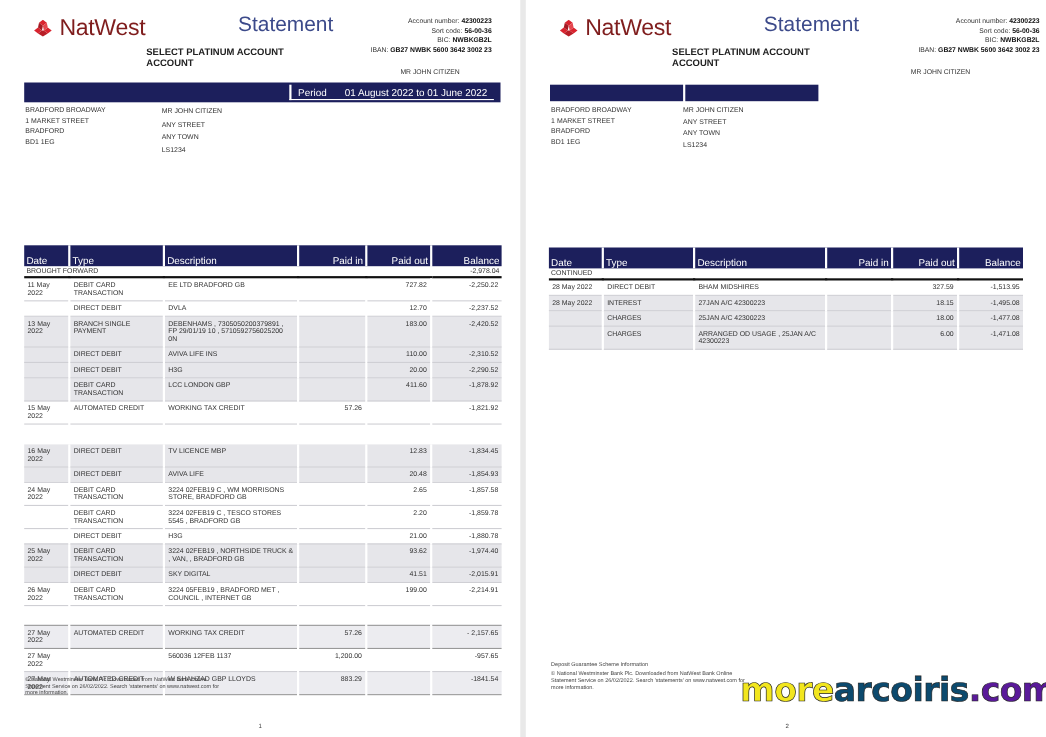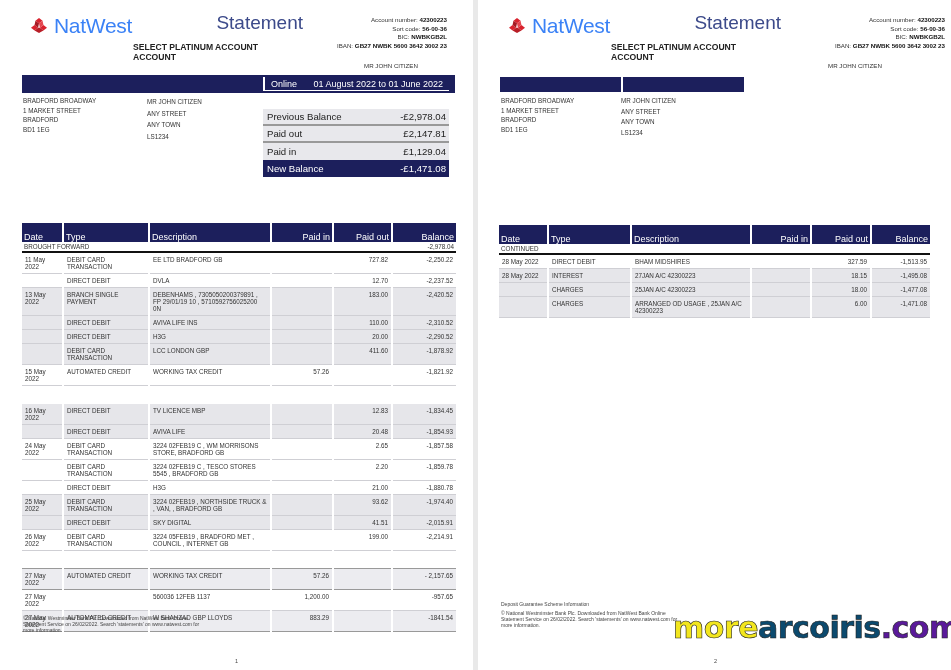--- a/index.html
+++ b/index.html
@@ -2,21 +2,21 @@
 <html><head>
 <meta charset="utf-8">
 <style>
   * { box-sizing: border-box; margin: 0; padding: 0; }
   body { width: 951px; height: 670px; background: #e9e9e9; font-family: "Liberation Sans", sans-serif; color: #222; position: relative; overflow: hidden; }
   .page { position: absolute; top: 0; width: 473px; height: 670px; background: #fff; }
   .page.p1 { left: 0; }
   .page.p2 { left: 478px; }
   .logo { position: absolute; top: 14px; display: flex; align-items: center; }
   .logo .mark { width: 18px; height: 16px; margin-right: 6px; }
-  .logo .name { font-size: 21px; color: #3b82f6; letter-spacing: -0.3px; }
+  .logo .name { font-size: 21px; color: #7f1d1d; letter-spacing: -0.3px; }
   .title-block { position: absolute; top: 12px; }
   .title-block .t { font-size: 19px; color: #3c4a8a; text-align: right; }
   .title-block .sub { font-size: 8.6px; font-weight: bold; color: #222; line-height: 10px; margin-top: 8px; width: 170px; }
   .acct { position: absolute; top: 16px; text-align: right; font-size: 6.2px; line-height: 8.5px; color: #333; }
   .acct b { color: #111; }
   .acct-name { position: absolute; top: 62px; font-size: 6.2px; color: #333; }
   .navy { background: #1c1f5c; }
   .bar { position: absolute; height: 18px; }
   .period { position: absolute; display: flex; justify-content: space-between; align-items: center; color: #fff; font-size: 9px; padding: 0 6px 0 6px; border-left: 2px solid #fff; border-bottom: 1.5px solid #fff; height: 14px; }
   .addr { position: absolute; font-size: 6.3px; line-height: 9.5px; color: #333; }
@@ -63,55 +63,37 @@
   <div class="acct" style="right:26px;">
     <div><span>Account number:</span> <b>42300223</b></div>
     <div><span>Sort code:</span> <b>56-00-36</b></div>
     <div><span>BIC:</span> <b>NWBKGB2L</b></div>
     <div><span>IBAN:</span> <b>GB27 NWBK 5600 3642 3002 23</b></div>
   </div>
   <div class="acct-name" style="left:364px;">MR JOHN CITIZEN</div>
 
   <div class="bar navy" style="left:22px; top:75px; width:433px;"></div>
   <div class="period" style="left:263px; top:77px; width:186px;">
-    <span>Online</span>
+    <span>Period</span>
     <span>01 August 2022 to 01 June 2022</span>
   </div>
 
   <div class="addr" style="left:23px; top:96px;">
     <div>BRADFORD BROADWAY</div>
     <div>1 MARKET STREET</div>
     <div>BRADFORD</div>
     <div>BD1 1EG</div>
   </div>
   <div class="addr" style="left:147px; top:96px; line-height:11.5px;">
     <div>MR JOHN CITIZEN</div>
     <div>ANY STREET</div>
     <div>ANY TOWN</div>
     <div>LS1234</div>
   </div>
 
-  <div class="summary" style="left:263px; top:109px;">
-    <div class="r">
-        <span>Previous Balance</span>
-        <span>-£2,978.04</span>
-      </div>
-    <div class="r">
-        <span>Paid out</span>
-        <span>£2,147.81</span>
-      </div>
-    <div class="r" style="border-bottom:none;">
-        <span>Paid in</span>
-        <span>£1,129.04</span>
-      </div>
-    <div class="r nb">
-        <span>New Balance</span>
-        <span>-£1,471.08</span>
-      </div>
-  </div>
 
   <table class="tx" style="left:22px; top:223px; width:434px;">
     <colgroup>
         <col style="width:41px">
         <col style="width:86px">
         <col style="width:122px">
         <col style="width:62px">
         <col style="width:59px">
         <col style="width:64px">
       </colgroup>

